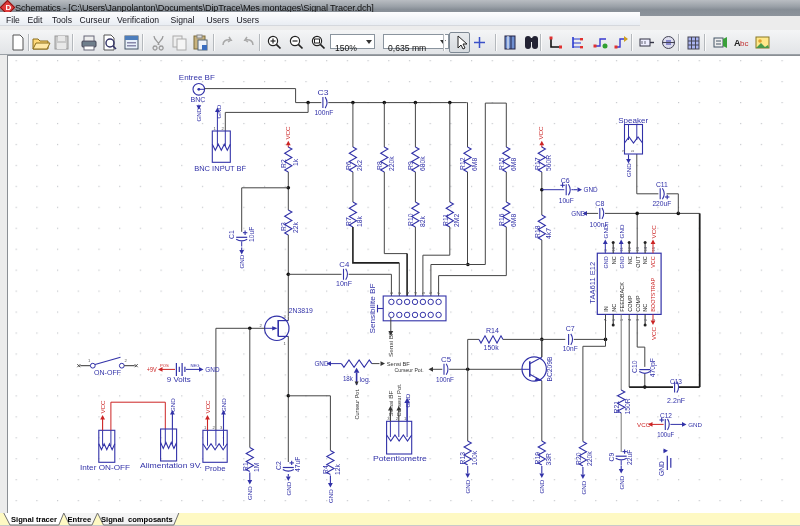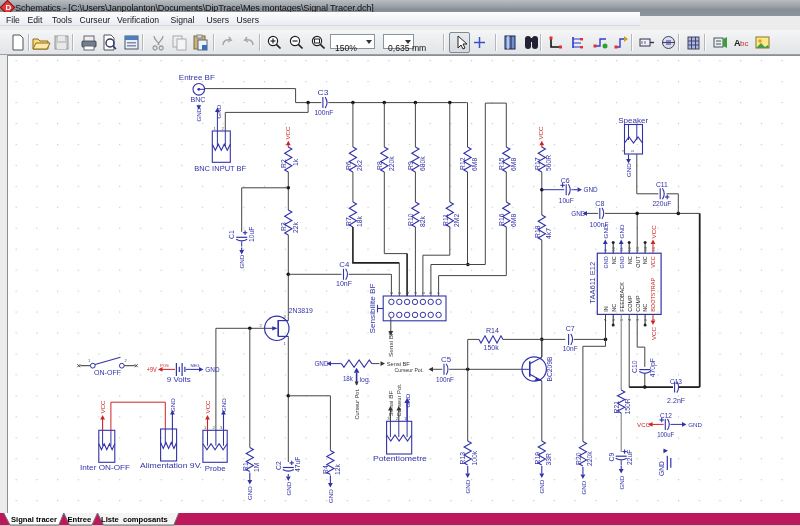--- a/index.html
+++ b/index.html
@@ -14,21 +14,21 @@
 .toolbar { position:absolute; left:0; top:30px; width:800px; height:25px;
   background:linear-gradient(#f4f5f6,#e2e4e7); border-bottom:1px solid #9aa0a6; }
 .tb { position:absolute; top:3px; width:21px; height:19px; }
 .sep { position:absolute; top:4px; width:1px; height:17px; background:#b4b8bc; box-shadow:1px 0 0 #fbfbfb; }
 .combo { position:absolute; top:4px; height:15px; background:#fff; border:1px solid #8a949e; font-size:8.6px; color:#111; white-space:nowrap; }
 .combo .cv { position:absolute; left:4px; top:8px; }
 .combo .ca { position:absolute; right:2px; top:5px; width:0; height:0; border-left:3.5px solid transparent; border-right:3.5px solid transparent; border-top:4px solid #333; }
 .selbtn { position:absolute; left:449px; top:2px; width:21px; height:21px; border:1px solid #7e8994; border-radius:2px; background:linear-gradient(#e8ebee,#d7dbdf); }
 .canvas { position:absolute; left:8px; top:56px; width:792px; height:456px; background:#fff; }
 .cborder { position:absolute; left:7px; top:55px; width:793px; height:458px; border-left:1px solid #8b8f94; border-top:1px solid #8b8f94; background:#fff; }
-.tabbar { position:absolute; left:0; top:513px; width:800px; height:13px; background:#be185d; border-bottom:1px solid #c9c9c9; }
+.tabbar { position:absolute; left:0; top:513px; width:800px; height:13px; background:#fef9c3; border-bottom:1px solid #c9c9c9; }
 svg.schem { position:absolute; left:0; top:0; }
 .tab { position:absolute; top:0; height:12px; font-size:7.6px; font-weight:bold; color:#000; padding:0 3px; white-space:pre; }
 </style></head>
 <body>
 <div class="cborder"></div>
 <div class="canvas"></div>
 <div class="titlebar">
     <div class="logo"></div>
     <div class="txt">Schematics - [C:\Users\Janpolanton\Documents\DipTrace\Mes montages\Signal Tracer.dch]</div>
   </div>
@@ -103,21 +103,21 @@
     </svg>
     <svg class="tb" style="left:308px" width="21" height="19" viewBox="0 0 21 19">
       <circle cx="9" cy="8" r="4.6" fill="#fff" stroke="#222" stroke-width="1.2"></circle>
       <line x1="12.3" y1="11.3" x2="16.5" y2="15.5" stroke="#222" stroke-width="1.7"></line>
       <rect x="6.5" y="6" width="5" height="4" fill="none" stroke="#222" stroke-width="1"></rect>
     </svg>
     <div class="combo" style="left:330px;width:45px">
       <span class="cv">150%</span>
       <span class="ca"></span>
     </div>
-    <div class="combo" style="left:383px;width:31px">
+    <div class="combo" style="left:383px;width:66px">
       <span class="cv">0,635 mm</span>
       <span class="ca"></span>
     </div>
     <div class="selbtn"></div>
     <svg class="tb" style="left:451px" width="21" height="19" viewBox="0 0 21 19">
       <path d="M7 3 l0 12 l3 -3 l2 4 l2 -1 l-2 -4 l4 0 z" fill="#fff" stroke="#222" stroke-width="1"></path>
     </svg>
     <svg class="tb" style="left:469px" width="21" height="19" viewBox="0 0 21 19">
       <line x1="10.5" y1="4" x2="10.5" y2="15" stroke="#3a50c8" stroke-width="1.5"></line>
       <line x1="5" y1="9.5" x2="16" y2="9.5" stroke="#3a50c8" stroke-width="1.5"></line>
@@ -667,14 +667,14 @@
 <text x="372.9" y="461.3" style="font-family:&quot;Liberation Sans&quot;,sans-serif;font-size:8.0px;font-weight:normal;" fill="#3232a8" text-anchor="start" textLength="54" lengthAdjust="spacingAndGlyphs">Potentiometre</text>
 </svg>
 <div class="tabbar">
 <svg width="800" height="13" style="position:absolute;left:0;top:0">
 <path d="M 3.8 0 L 10 12 L 58.8 12 L 63.8 0" fill="#fff" stroke="#707070" stroke-width="1"></path>
 <path d="M 63.8 0 L 69.5 12 L 92 12 L 97.5 0" fill="#f4f4f4" stroke="#707070" stroke-width="1"></path>
 <path d="M 97.5 0 L 103.5 12 L 173.8 12 L 178.8 0" fill="#f4f4f4" stroke="#707070" stroke-width="1"></path>
 </svg>
 <div class="tab" style="left:8px;top:1.5px">Signal tracer</div>
 <div class="tab" style="left:64.5px;top:1.5px">Entree</div>
-<div class="tab" style="left:98px;top:1.5px">LIste  composants</div>
+<div class="tab" style="left:98px;top:1.5px">Signal  composants</div>
 
 </div>
 </body></html>

